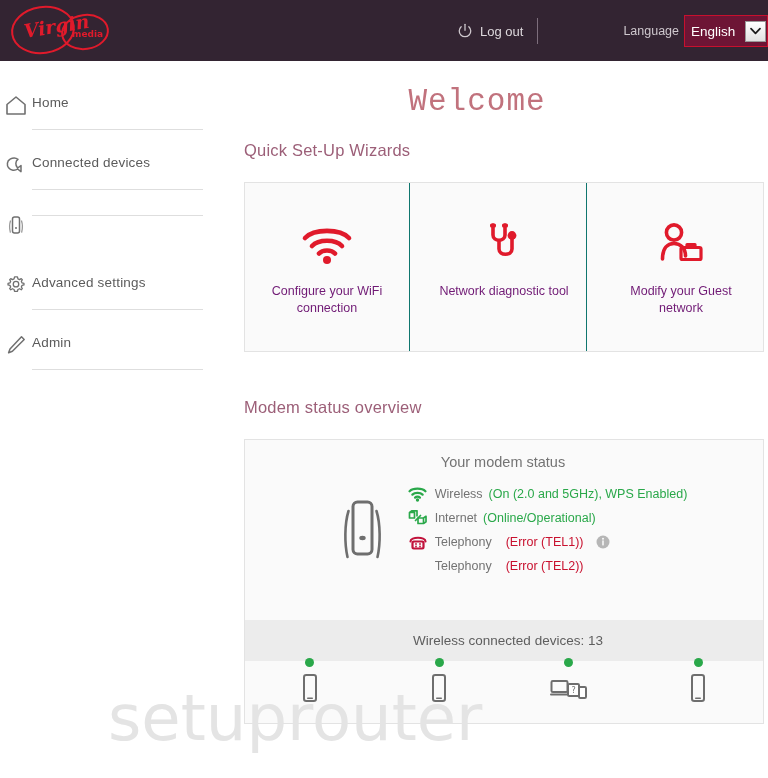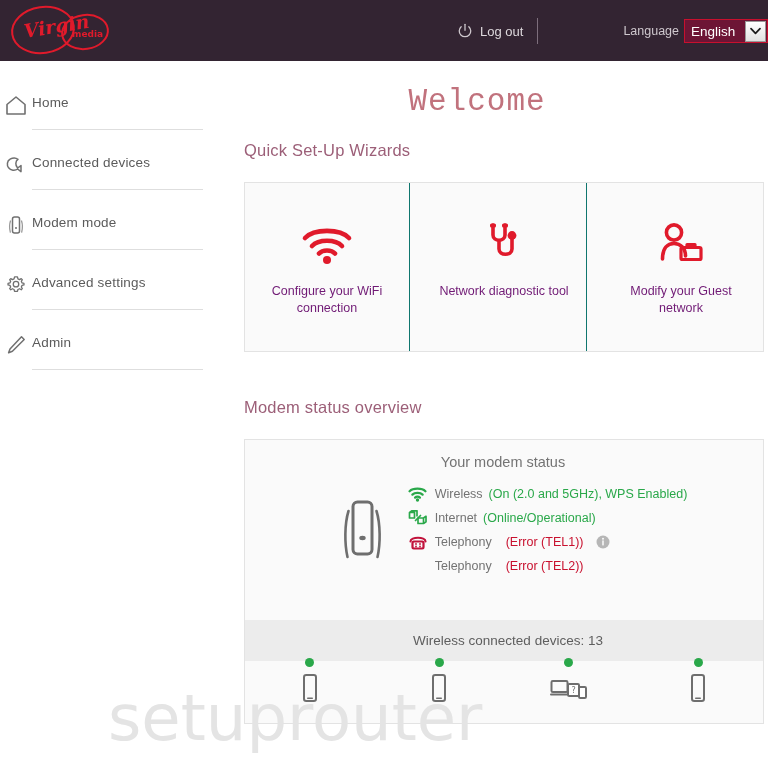--- a/index.html
+++ b/index.html
@@ -59,21 +59,21 @@
   }
 
   .lang-label {
     color: #cfc8ce;
     font-size: 12.5px;
     margin-right: 5px;
   }
 
   .lang-select {
     width: 84px;
-    height: 24px;
+    height: 32px;
     background: #6d1535;
     border: 1.5px solid #c8102e;
     display: flex;
     align-items: center;
     margin-right: 0px;
     cursor: pointer;
   }
   .lang-value {
     color: #ffffff;
     font-size: 13.5px;
@@ -376,21 +376,20 @@
     <div class="nav-item">
       <span class="nav-icon">
         <svg width="22" height="22" viewBox="0 0 22 22">
           <rect x="7.5" y="3" width="7" height="16" rx="2" fill="none" stroke="#707070" stroke-width="1.5"></rect>
           <circle cx="11" cy="14" r="1" fill="#707070"></circle>
           <path d="M5.6 6.5 C4.4 10 4.4 15 5.4 18.6" fill="none" stroke="#9a9a9a" stroke-width="1.3"></path>
           <path d="M16.4 6.5 C17.6 10 17.6 15 16.6 18.6" fill="none" stroke="#9a9a9a" stroke-width="1.3"></path>
         </svg>
       </span>
       <div class="nav-text-col">
-        <span class="nav-label">Modem mode</span>
         <div class="nav-rule"></div>
       </div>
     </div>
 
     <div class="nav-item">
       <span class="nav-icon">
         <svg width="22" height="22" viewBox="0 0 24 24">
           <path d="M12 3.2 L13.6 3.2 L14.1 5.3 L15.9 6.1 L17.7 5 L18.9 6.2 L17.8 8 L18.6 9.8 L20.7 10.3
                    L20.7 11.9 L18.6 12.4 L17.8 14.2 L18.9 16 L17.7 17.2 L15.9 16.1 L14.1 16.9 L13.6 19
                    L12 19 L10.4 19 L9.9 16.9 L8.1 16.1 L6.3 17.2 L5.1 16 L6.2 14.2 L5.4 12.4 L3.3 11.9

